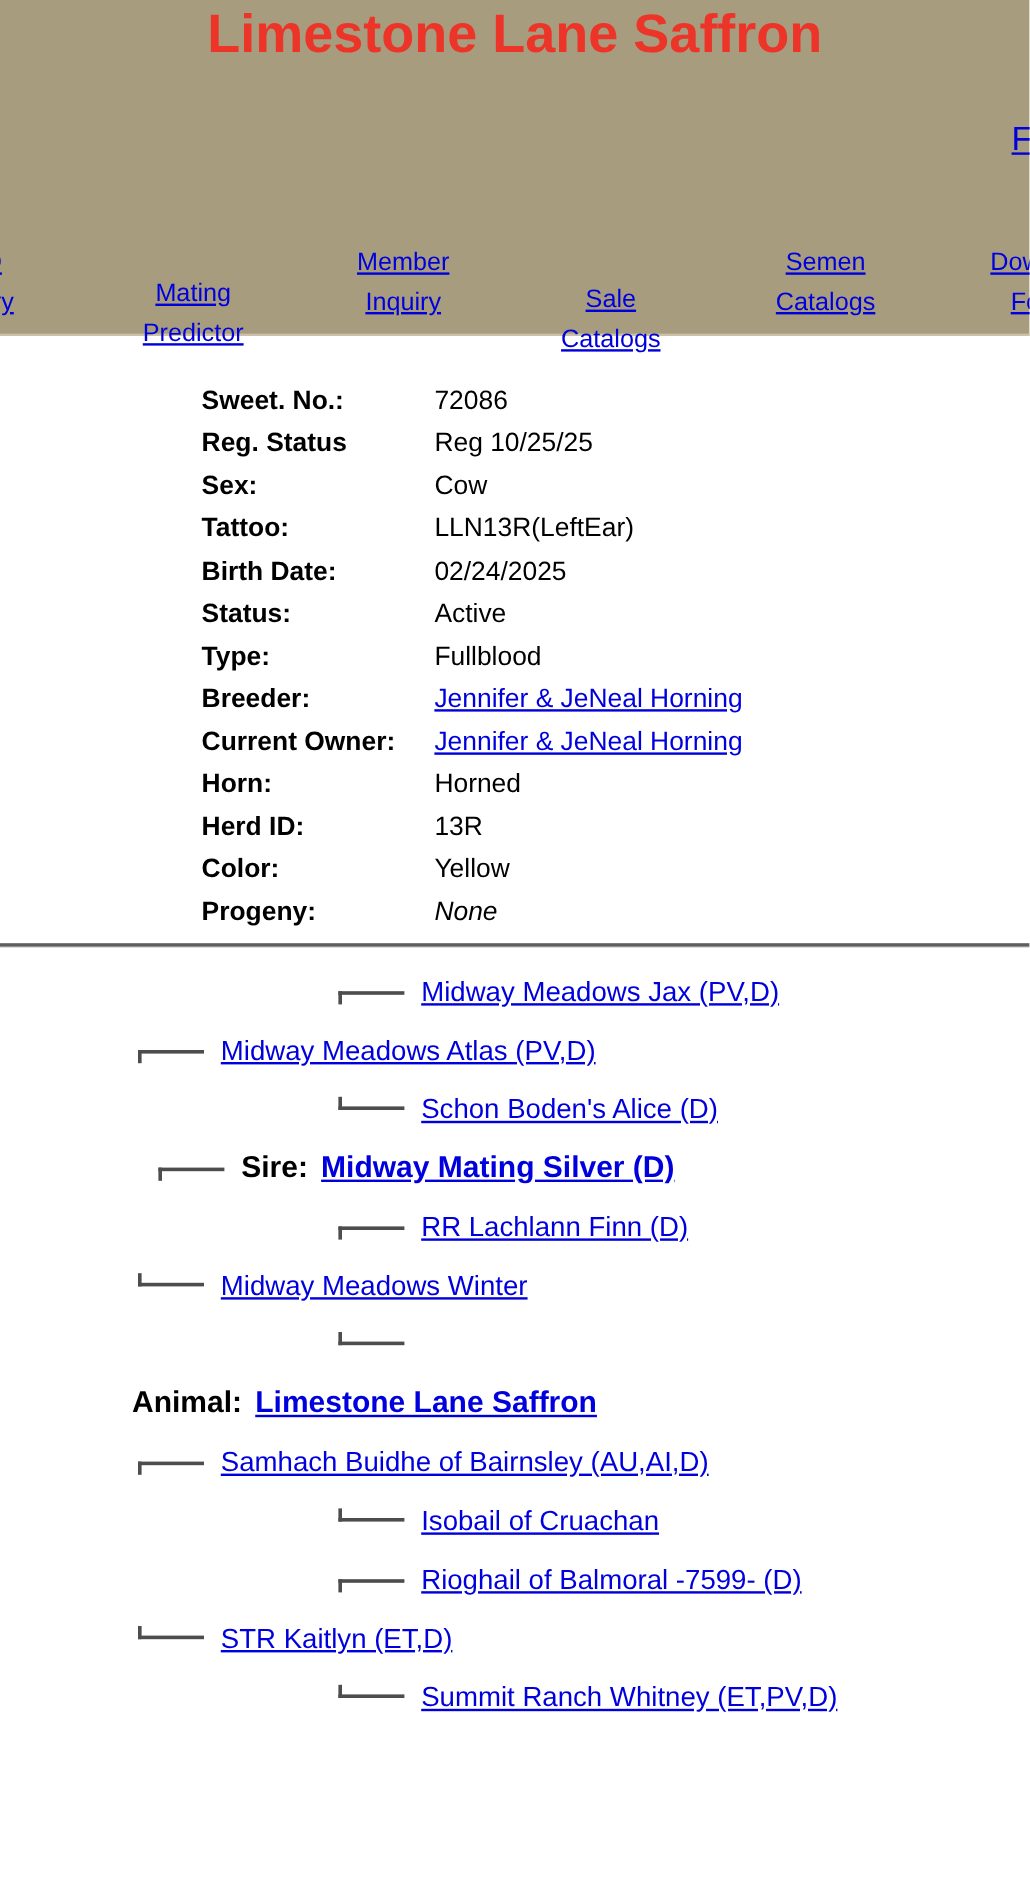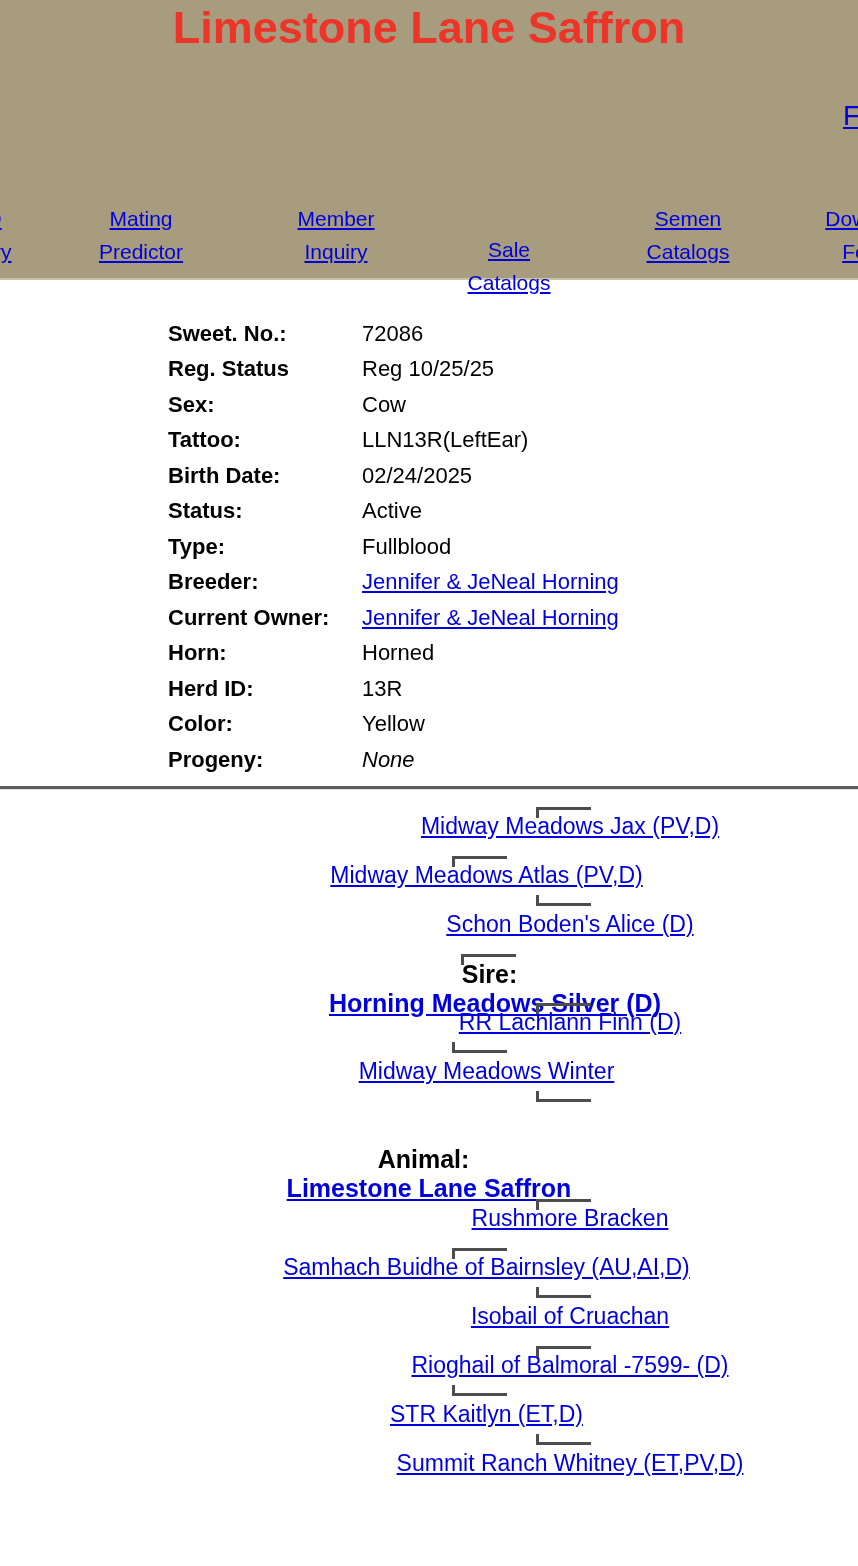--- a/index.html
+++ b/index.html
@@ -37,41 +37,41 @@
   }
   .nav { position:absolute; top:202px; left:0; width:858px; height:68px; }
   .nav-item {
     position:absolute;
     width:170px;
     text-align:center;
     font-size:21px;
     line-height:33px;
   }
   .nav-item a { display:block; white-space:nowrap; }
-  .n0 { left:-105px; } .n1 { left:56px; } .n2 { left:251px; }
+  .n0 { left:-105px; } .n1 { left:76px;margin-top:26px; } .n2 { left:251px; }
   .n3 { left:424px;margin-top:31px; } .n4 { left:603px; } .n5 { left:787px; }
 
   
   .details { margin:36px 0 0 168px; font-size:22px; }
   .drow { height:35.5px; display:flex; align-items:center; }
   .dlabel { font-weight:bold; width:194px; flex-shrink:0; }
   .dvalue { white-space:nowrap; }
   .italic-val { font-style:italic; }
 
   
   .divider {
     border:0; margin:8px 0 0 0; height:0;
     border-top:3px solid #5e5e5e;
     border-bottom:1px solid #dcdcdc;
   }
 
   
   .tree { padding-top:12px; font-size:23px; }
-  .trow { height:49px; display:flex; align-items:center; white-space:nowrap;flex-direction:column; }
-  .gen0 { }
+  .trow { height:49px; display:flex; align-items:center; white-space:nowrap; }
+  .gen0 { padding-left:110px; }
   .gen1 { padding-left:132px; }
   .gen2 { padding-left:115px; }
   .gen3 { padding-left:282px; }
   .conn { width:55px; height:11px; margin-right:14px; flex-shrink:0; }
   .conn.top    { border-top:3px solid #4d4d4d;    border-left:3px solid #4d4d4d; transform:translateY(5px); }
   .conn.bottom { border-bottom:3px solid #4d4d4d; border-left:3px solid #4d4d4d; transform:translateY(-5px); }
   .plabel { font-weight:bold; margin-right:11px; }
   .major { font-size:25px; }
   .major a, .major .plabel { font-weight:bold; }
 </style>
@@ -181,21 +181,21 @@
   </div>
 
   <div class="trow gen3">
     <div class="conn bottom"></div>
     <a>Schon Boden's Alice (D)</a>
   </div>
 
   <div class="trow gen1 major">
     <div class="conn top"></div>
     <span class="plabel">Sire:</span>
-    <a>Horning Meadows Silver (D)</a>
+    <a>Midway Mating Silver (D)</a>
   </div>
 
   <div class="trow gen3">
     <div class="conn top"></div>
     <a>RR Lachlann Finn (D)</a>
   </div>
 
   <div class="trow gen2">
     <div class="conn bottom"></div>
     <a>Midway Meadows Winter</a>
@@ -203,24 +203,20 @@
 
   <div class="trow gen3">
     <div class="conn bottom"></div>
   </div>
 
   <div class="trow gen0 major">
     <span class="plabel">Animal:</span>
     <a>Limestone Lane Saffron</a>
   </div>
 
-  <div class="trow gen3">
-    <div class="conn top"></div>
-    <a>Rushmore Bracken</a>
-  </div>
 
   <div class="trow gen2">
     <div class="conn top"></div>
     <a>Samhach Buidhe of Bairnsley (AU,AI,D)</a>
   </div>
 
   <div class="trow gen3">
     <div class="conn bottom"></div>
     <a>Isobail of Cruachan</a>
   </div>

